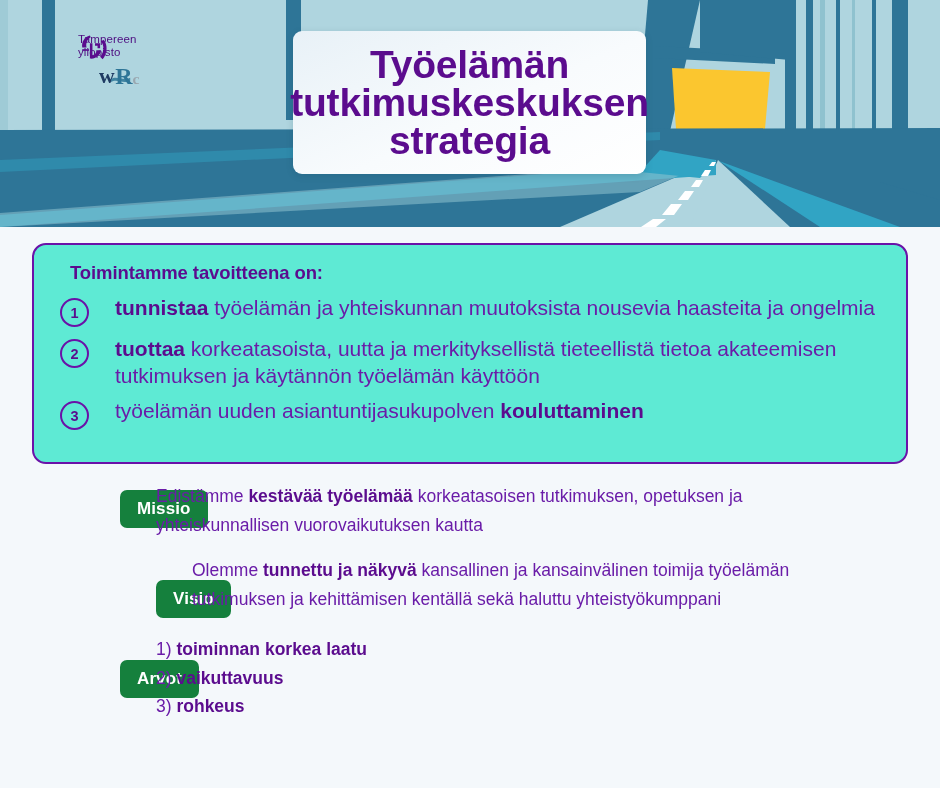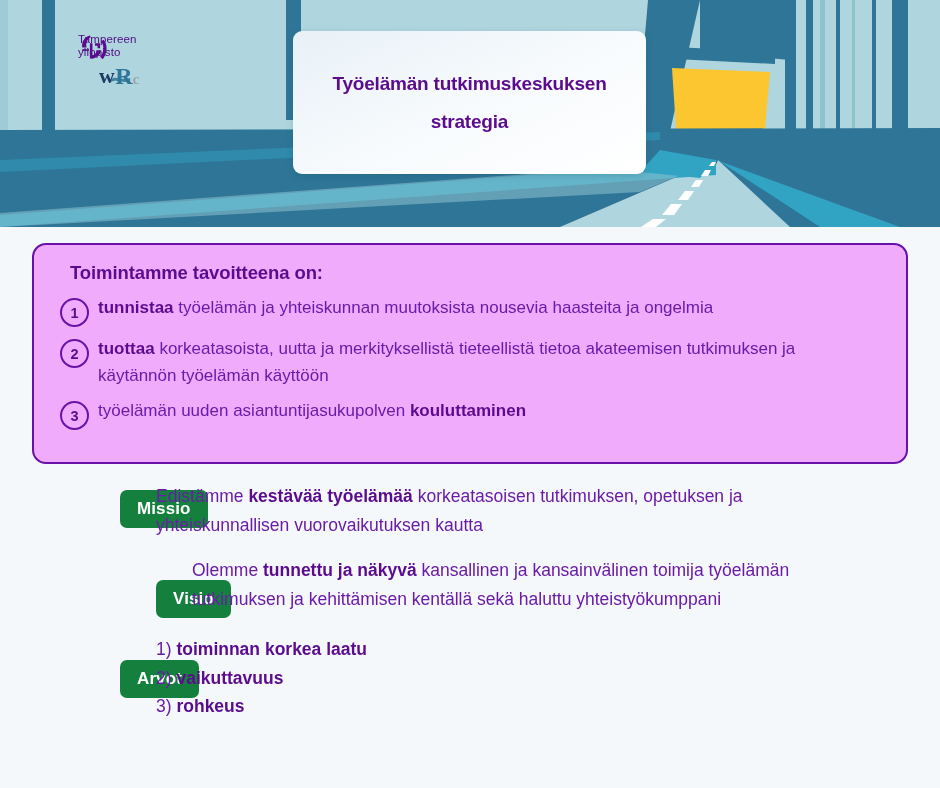--- a/index.html
+++ b/index.html
@@ -58,36 +58,36 @@
     border-radius: 9px;
     box-shadow: 0 2px 7px rgba(20,60,80,.17);
     display: flex;
     align-items: center;
     justify-content: center;
     z-index: 7;
   }
   .title-card h1 {
     margin: 0;
     color: #5B0C8E;
-    font-size: 19px;
+    font-size: 39px;
     font-weight: bold;
     line-height: 38px;
     text-align: center;
     letter-spacing: -.2px;
     padding: 0 16px;
   }
 
   
   .goals-box {
     position: absolute;
     left: 32px;
     top: 243px;
     width: 876px;
     height: 221px;
-    background: #f0abfc;
+    background: #5eead4;
     border: 2.5px solid #6A12A8;
     border-radius: 14px;
     padding: 17px 26px 0 26px;
   }
   .goals-title {
     color: #5B0C8E;
     font-size: 18.5px;
     font-weight: bold;
     margin: 0 0 11px 10px;
     letter-spacing: -.1px;
@@ -105,23 +105,23 @@
     border-radius: 50%;
     color: #5B0C8E;
     font-size: 14.5px;
     font-weight: bold;
     display: flex;
     align-items: center;
     justify-content: center;
     margin-top: 3px;
   }
   .goal-text {
-    margin-left: 9px;
+    margin-left: 26px;
     color: #6A1CA8;
-    font-size: 17px;
+    font-size: 21px;
     line-height: 26.5px;
     max-width: 760px;
   }
   .goal-text b { color: #5B0C8E; font-weight: bold; }
 
   
   .mva { position: absolute; left: 0; top: 482px; width: 940px; }
   .mva-row {
     display: flex;
     align-items: flex-start;

